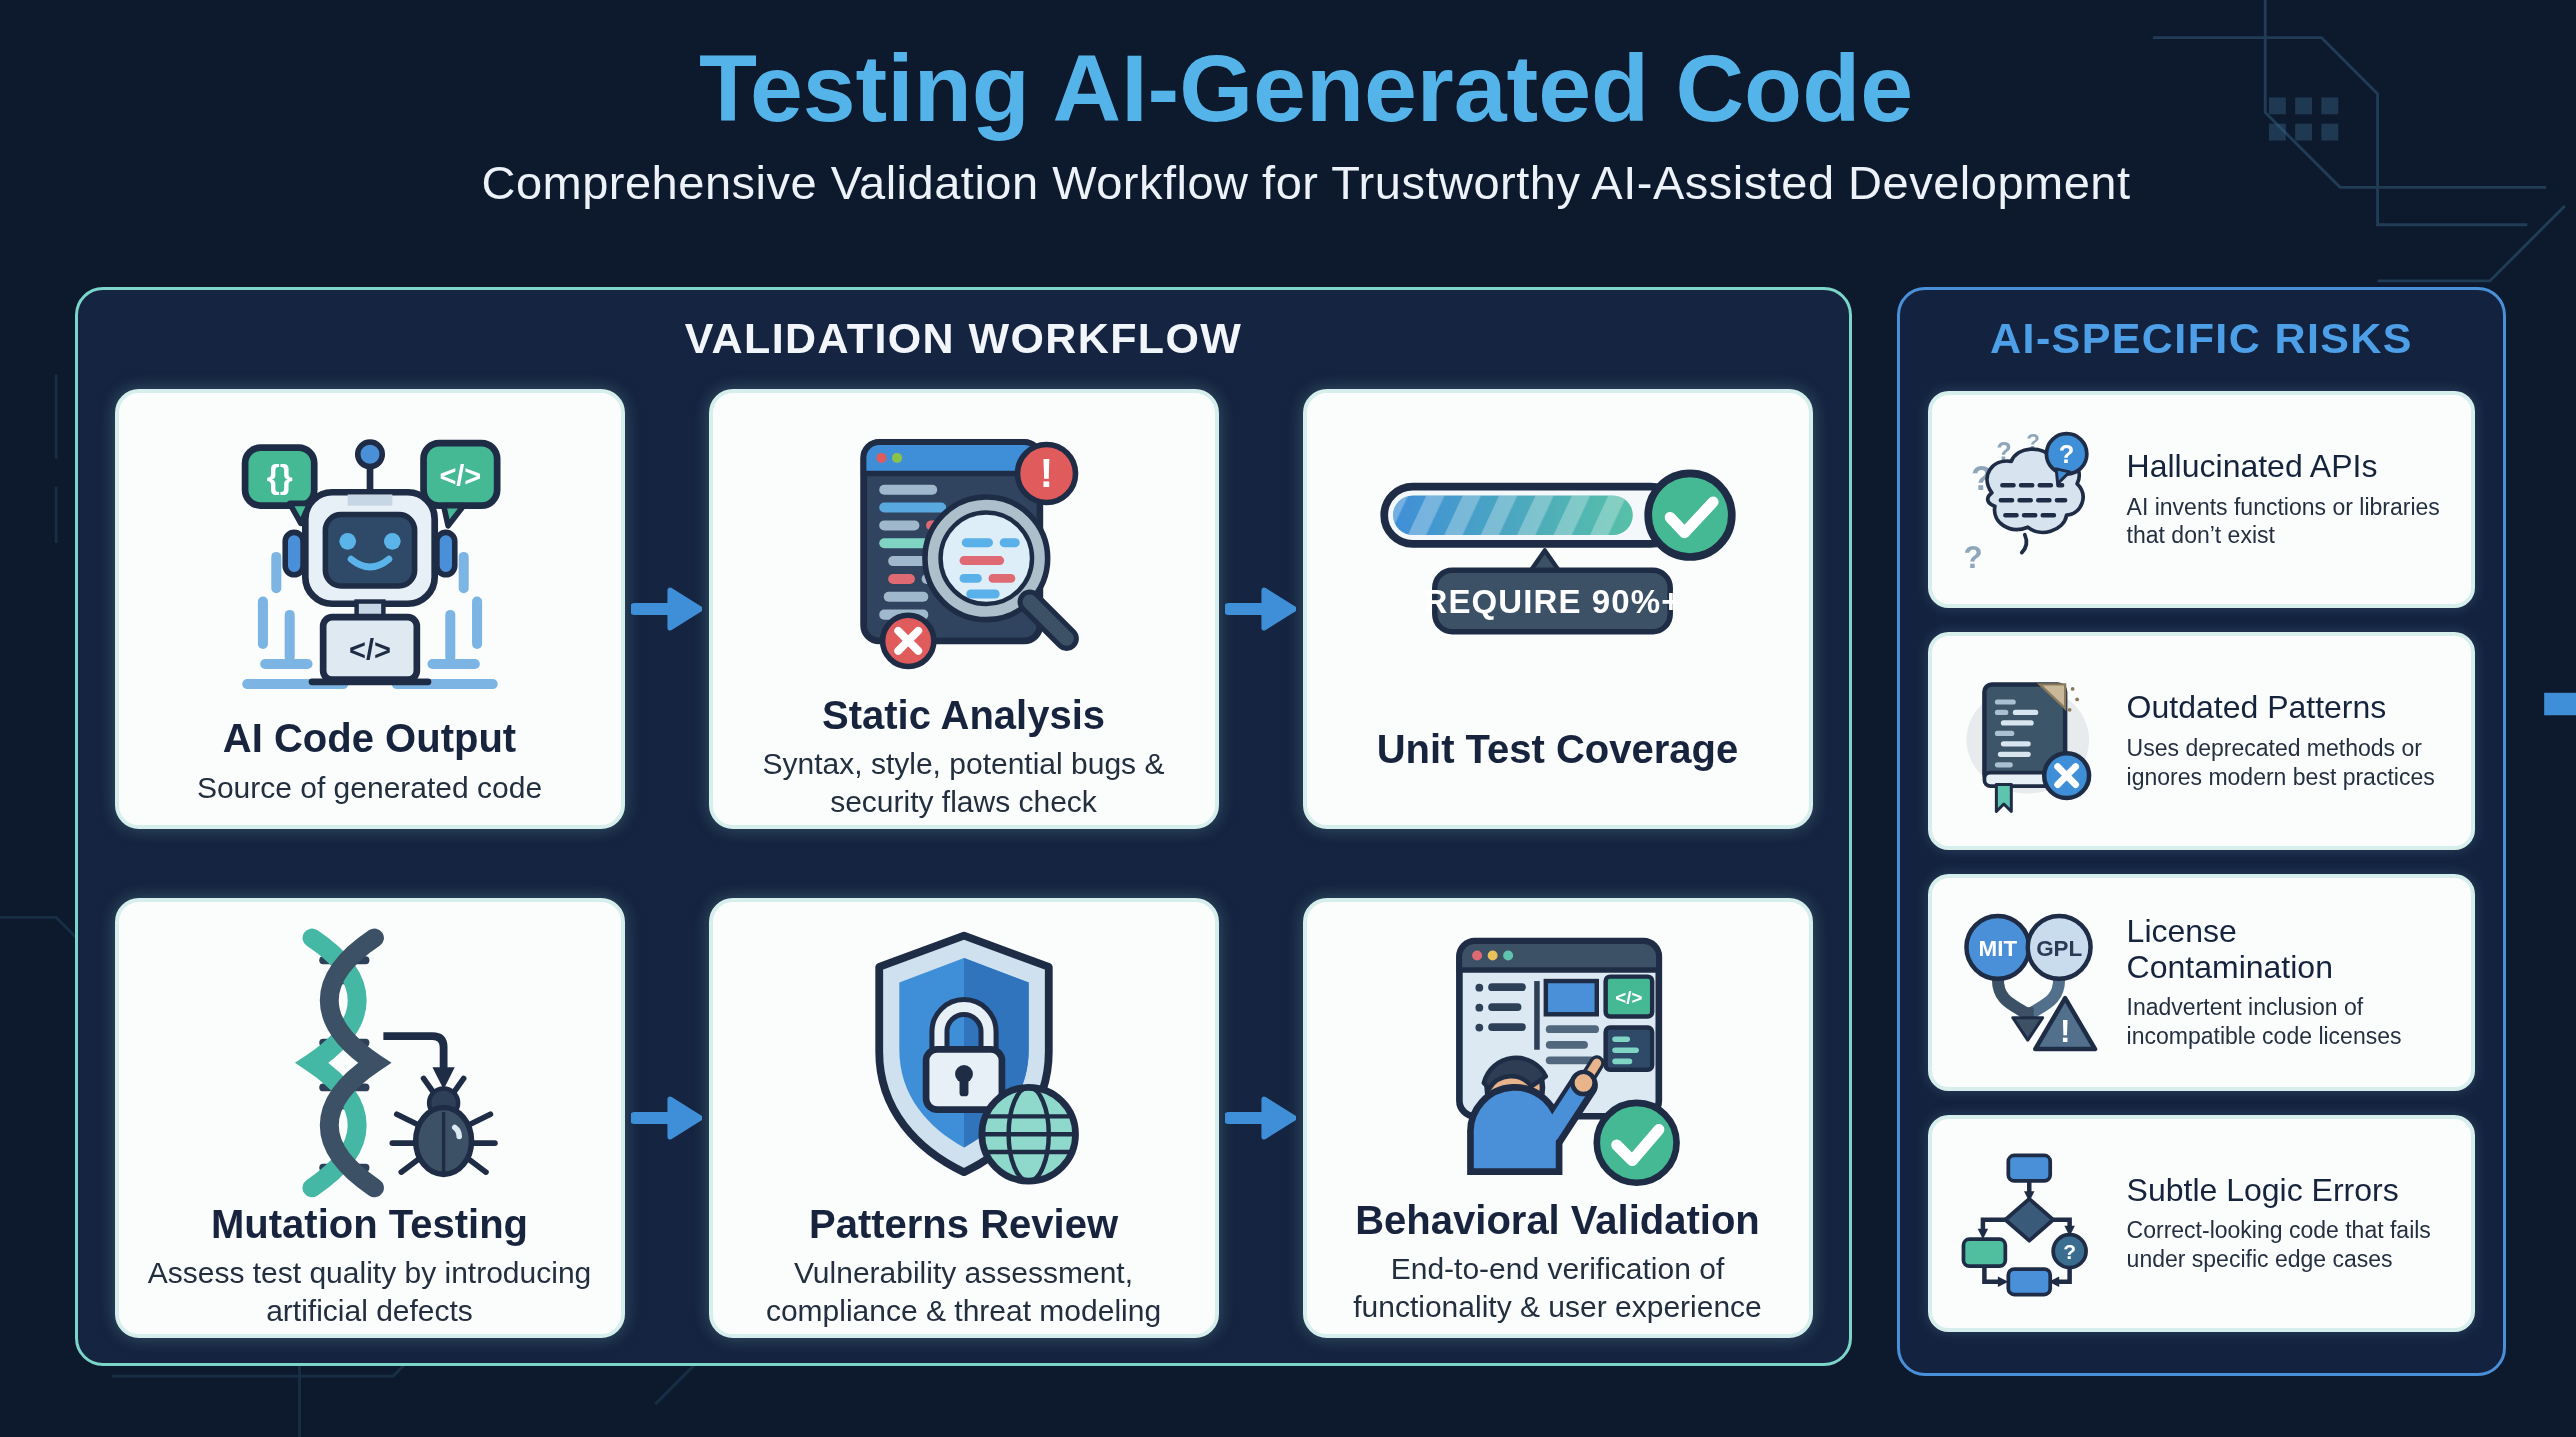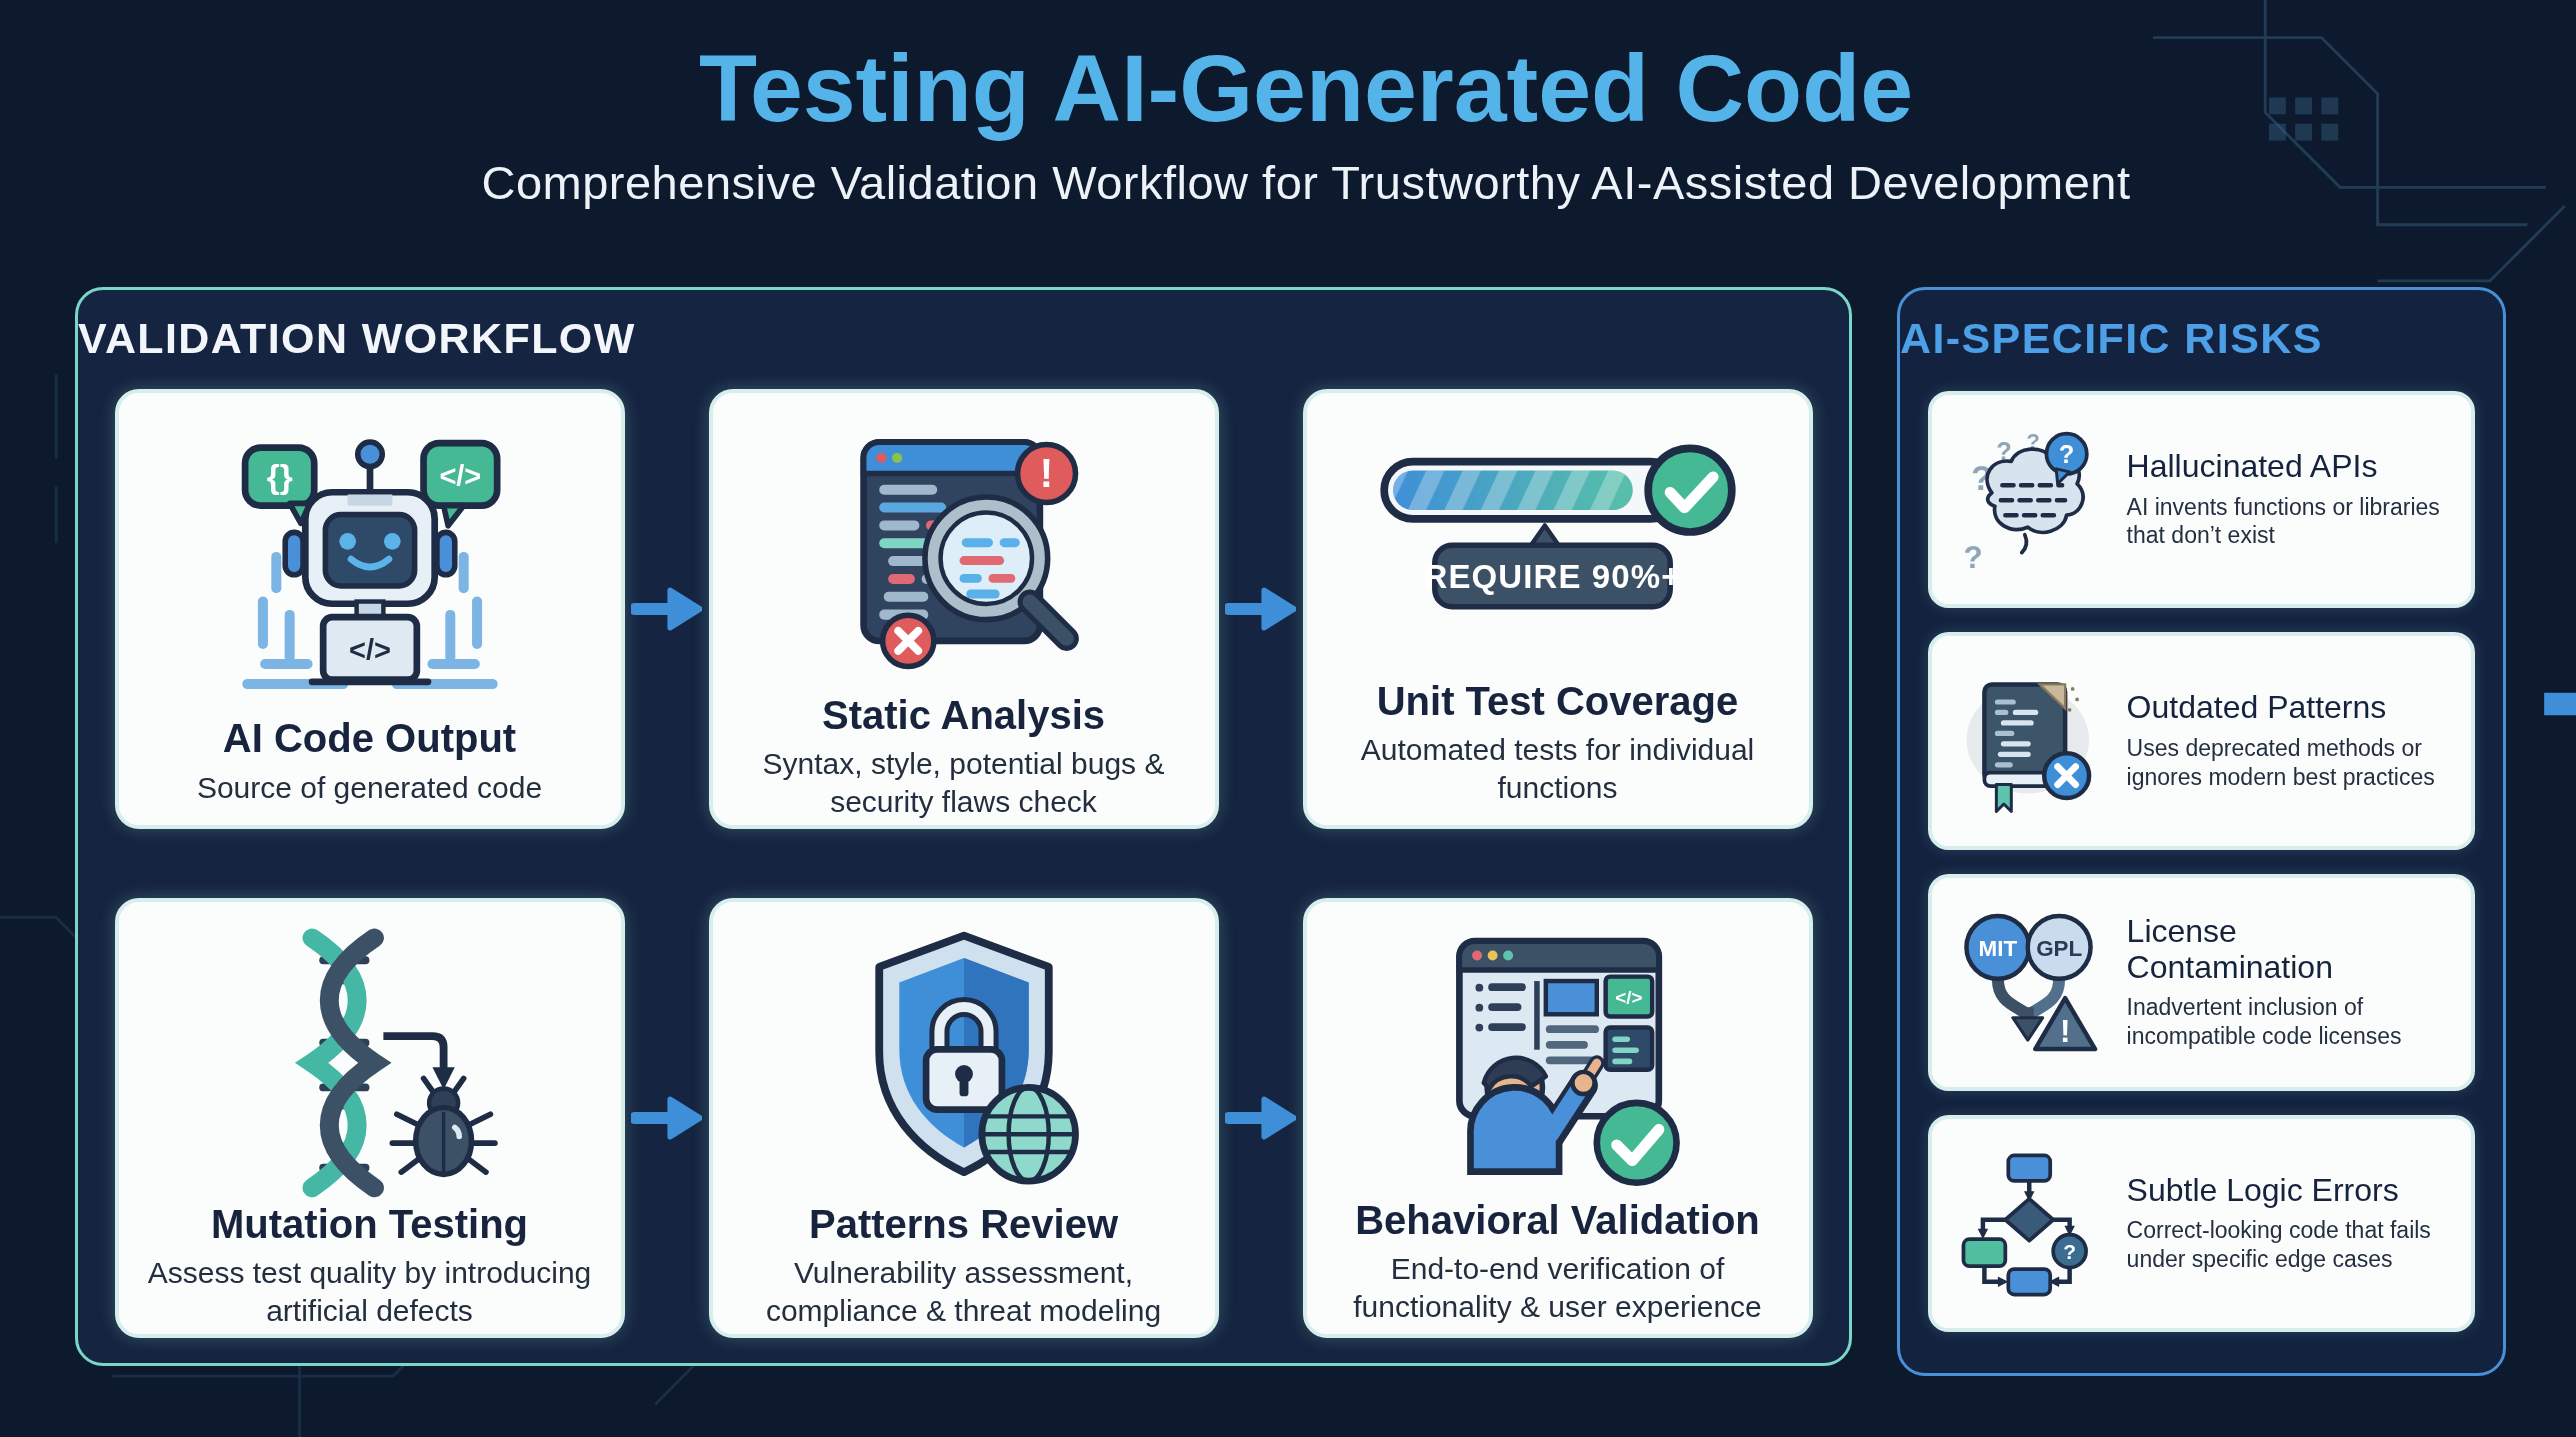--- a/index.html
+++ b/index.html
@@ -22,21 +22,21 @@
   .panel{position:absolute;box-sizing:border-box;border-radius:28px;z-index:1;}
   .workflow-panel{
     left:75px;top:287px;width:1777px;height:1079px;
     border:3.7px solid #7bd5c8;background:#152440;
   }
   .risks-panel{
     left:1897px;top:287px;width:609px;height:1089px;
     border:3.7px solid #4a90d9;background:#13233f;
   }
   .panel-heading{
-    text-align:left;margin:24px 0 0;font-size:43px;font-weight:700;
+    text-align:center;margin:24px 0 0;font-size:43px;font-weight:700;
     letter-spacing:1.4px;color:#f2f6fa;
   }
   .risks-panel .panel-heading{color:#4da0e8;}
   .wgrid{
     display:grid;
     grid-template-columns:510px 84px 510px 84px 510px;
     grid-template-rows:440px 440px;
     row-gap:69px;
     justify-content:center;align-items:stretch;
     margin-top:26px;
@@ -227,21 +227,20 @@
             <rect x="20" y="34" width="218" height="36" rx="18" fill="url(#covgrad)"></rect>
             <rect x="20" y="34" width="218" height="36" rx="18" fill="url(#covstripe)"></rect>
             <circle cx="290" cy="52" r="38" fill="#45b894" stroke="#1f2c46" stroke-width="7"></circle>
             <path d="M272 54 l13 14 l26 -28" stroke="#ffffff" stroke-width="10" fill="none" stroke-linecap="round" stroke-linejoin="round"></path>
             <polygon points="158,84 172,104 144,104" fill="#3d5166" stroke="#1f2c46" stroke-width="4" stroke-linejoin="round"></polygon>
             <rect x="58" y="102" width="214" height="56" rx="16" fill="#3d5166" stroke="#1f2c46" stroke-width="5"></rect>
             <text x="165" y="141" font-size="30" font-weight="bold" fill="#ffffff" text-anchor="middle" letter-spacing="1">REQUIRE 90%+</text>
           </svg>
         </div>
         <h3 class="wcard-title">Unit Test Coverage</h3>
-        <p class="wcard-desc">Automated tests for individual functions</p>
       </div>
 
       <div class="wcard">
         <div class="icon-wrap">
           <svg width="290" height="281" viewBox="0 0 260 250">
             <g stroke="#2e4058" stroke-width="7" stroke-linecap="round">
               <line x1="88" y1="36" x2="126" y2="36"></line>
                 <line x1="96" y1="54" x2="118" y2="54"></line>
               <line x1="96" y1="92" x2="118" y2="92"></line>
                 <line x1="88" y1="110" x2="126" y2="110"></line>

